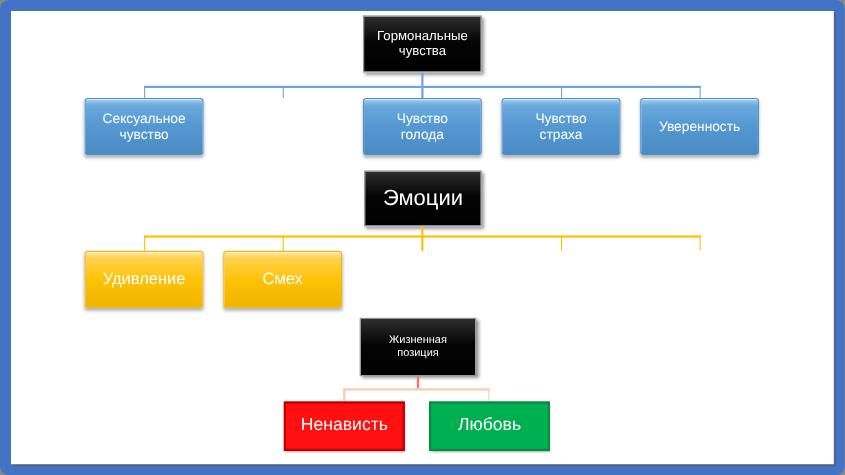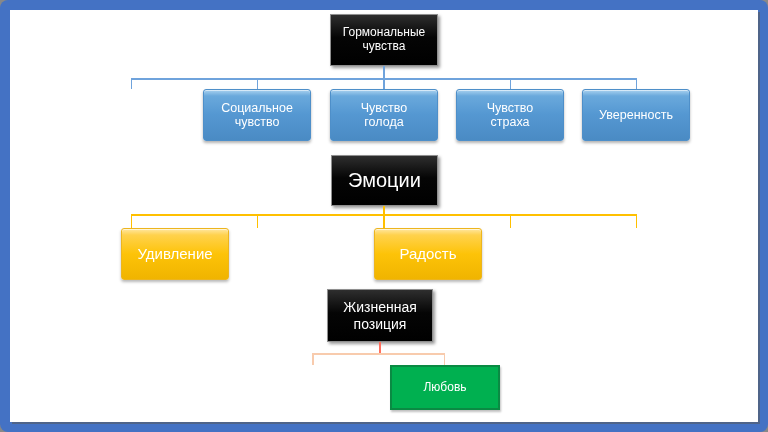--- a/index.html
+++ b/index.html
@@ -29,41 +29,40 @@
     background:linear-gradient(180deg,#a9d1ef 0%,#6aa9dc 12%,#5598d2 48%,#4a8bc4 100%);
     border:1px solid #4e8fc9;border-radius:3px;
     box-shadow:0 2px 3px rgba(0,0,0,0.30), inset 0 1px 0 rgba(255,255,255,0.55);
     font-size:12.5px;
   }
   .yellow{
     background:linear-gradient(180deg,#ffe7a0 0%,#ffd24d 12%,#fdc308 50%,#f0b400 100%);
     border:1px solid #edb51e;border-radius:3px;
     box-shadow:0 2px 3px rgba(0,0,0,0.28), inset 0 1px 0 rgba(255,255,255,0.60);
     font-size:15px;
-    margin-left:44px;
   }
   .red{
     background:#ff0f0f;border:2px solid #c00000;
     box-shadow:1px 2px 2px rgba(0,0,0,0.25);
     font-size:16px;
   }
   .green{
     background:#00b050;border:2px solid #0a8a43;
     box-shadow:1px 2px 2px rgba(0,0,0,0.25);
-    font-size:12px;
+    font-size:16px;
   }
   .ln{position:absolute;}
   .ln.blue-ln{background:#6FA3DC;}
   .ln.gold-ln{background:#FFC000;}
   .ln.peach-ln{background:#F8CBAD;}
   .ln.salmon-ln{background:#FF6F5E;}
   
   #root-feelings{left:320px;top:4px;width:108px;height:52px;font-size:12px;}
   #root-emotions{left:321px;top:145px;width:107px;height:51px;font-size:20px;}
-  #root-life{left:317px;top:279px;width:106px;height:53px;font-size:14px;}
+  #root-life{left:317px;top:279px;width:106px;height:53px;font-size:10px;}
   #node-hatred{left:248px;top:355px;width:110px;height:45px;}
   #node-love{left:380px;top:355px;width:110px;height:45px;}
 </style>
 </head>
 <body>
 
 <div id="canvas">
   <div class="slide-inner">
 
     <div class="node black" id="root-feelings">
@@ -71,22 +70,22 @@
     </div>
 
     <div class="ln blue-ln" style="left:373px;top:56px;width:1.5px;height:12px;"></div>
     <div class="ln blue-ln" style="left:120.5px;top:68px;width:506px;height:1.5px;"></div>
     <div class="ln blue-ln" style="left:120.5px;top:68px;width:1.5px;height:11px;"></div>
     <div class="ln blue-ln" style="left:246.5px;top:68px;width:1.5px;height:11px;"></div>
     <div class="ln blue-ln" style="left:373px;top:68px;width:1.5px;height:11px;"></div>
     <div class="ln blue-ln" style="left:499.5px;top:68px;width:1.5px;height:11px;"></div>
     <div class="ln blue-ln" style="left:625.5px;top:68px;width:1.5px;height:11px;"></div>
 
-    <div class="node blue leaf row-blue col2">
-      <span>Социальное чувство</span>
+    <div class="node blue leaf row-blue col1">
+      <span>Сексуальное чувство</span>
     </div>
     <div class="node blue leaf row-blue col3">
       <span>Чувство голода</span>
     </div>
     <div class="node blue leaf row-blue col4">
       <span>Чувство страха</span>
     </div>
     <div class="node blue leaf row-blue col5">
       <span>Уверенность</span>
     </div>
@@ -99,31 +98,34 @@
     <div class="ln gold-ln" style="left:120.5px;top:204px;width:506px;height:1.5px;"></div>
     <div class="ln gold-ln" style="left:120.5px;top:204px;width:1.5px;height:14px;"></div>
     <div class="ln gold-ln" style="left:246.5px;top:204px;width:1.5px;height:14px;"></div>
     <div class="ln gold-ln" style="left:373px;top:204px;width:1.5px;height:14px;"></div>
     <div class="ln gold-ln" style="left:499.5px;top:204px;width:1.5px;height:14px;"></div>
     <div class="ln gold-ln" style="left:625.5px;top:204px;width:1.5px;height:14px;"></div>
 
     <div class="node yellow leaf row-yellow col1">
       <span>Удивление</span>
     </div>
-    <div class="node yellow leaf row-yellow col3">
-      <span>Радость</span>
+    <div class="node yellow leaf row-yellow col2">
+      <span>Смех</span>
     </div>
 
     <div class="node black" id="root-life">
       <span>Жизненная позиция</span>
     </div>
 
     <div class="ln salmon-ln" style="left:369px;top:332px;width:1.5px;height:11px;"></div>
     <div class="ln peach-ln" style="left:302px;top:343px;width:133px;height:1.5px;"></div>
     <div class="ln peach-ln" style="left:302px;top:343px;width:1.5px;height:12px;"></div>
     <div class="ln peach-ln" style="left:433.5px;top:343px;width:1.5px;height:12px;"></div>
 
+    <div class="node red" id="node-hatred">
+      <span>Ненависть</span>
+    </div>
     <div class="node green" id="node-love">
       <span>Любовь</span>
     </div>
 
   </div>
 </div>
 
 </body></html>

